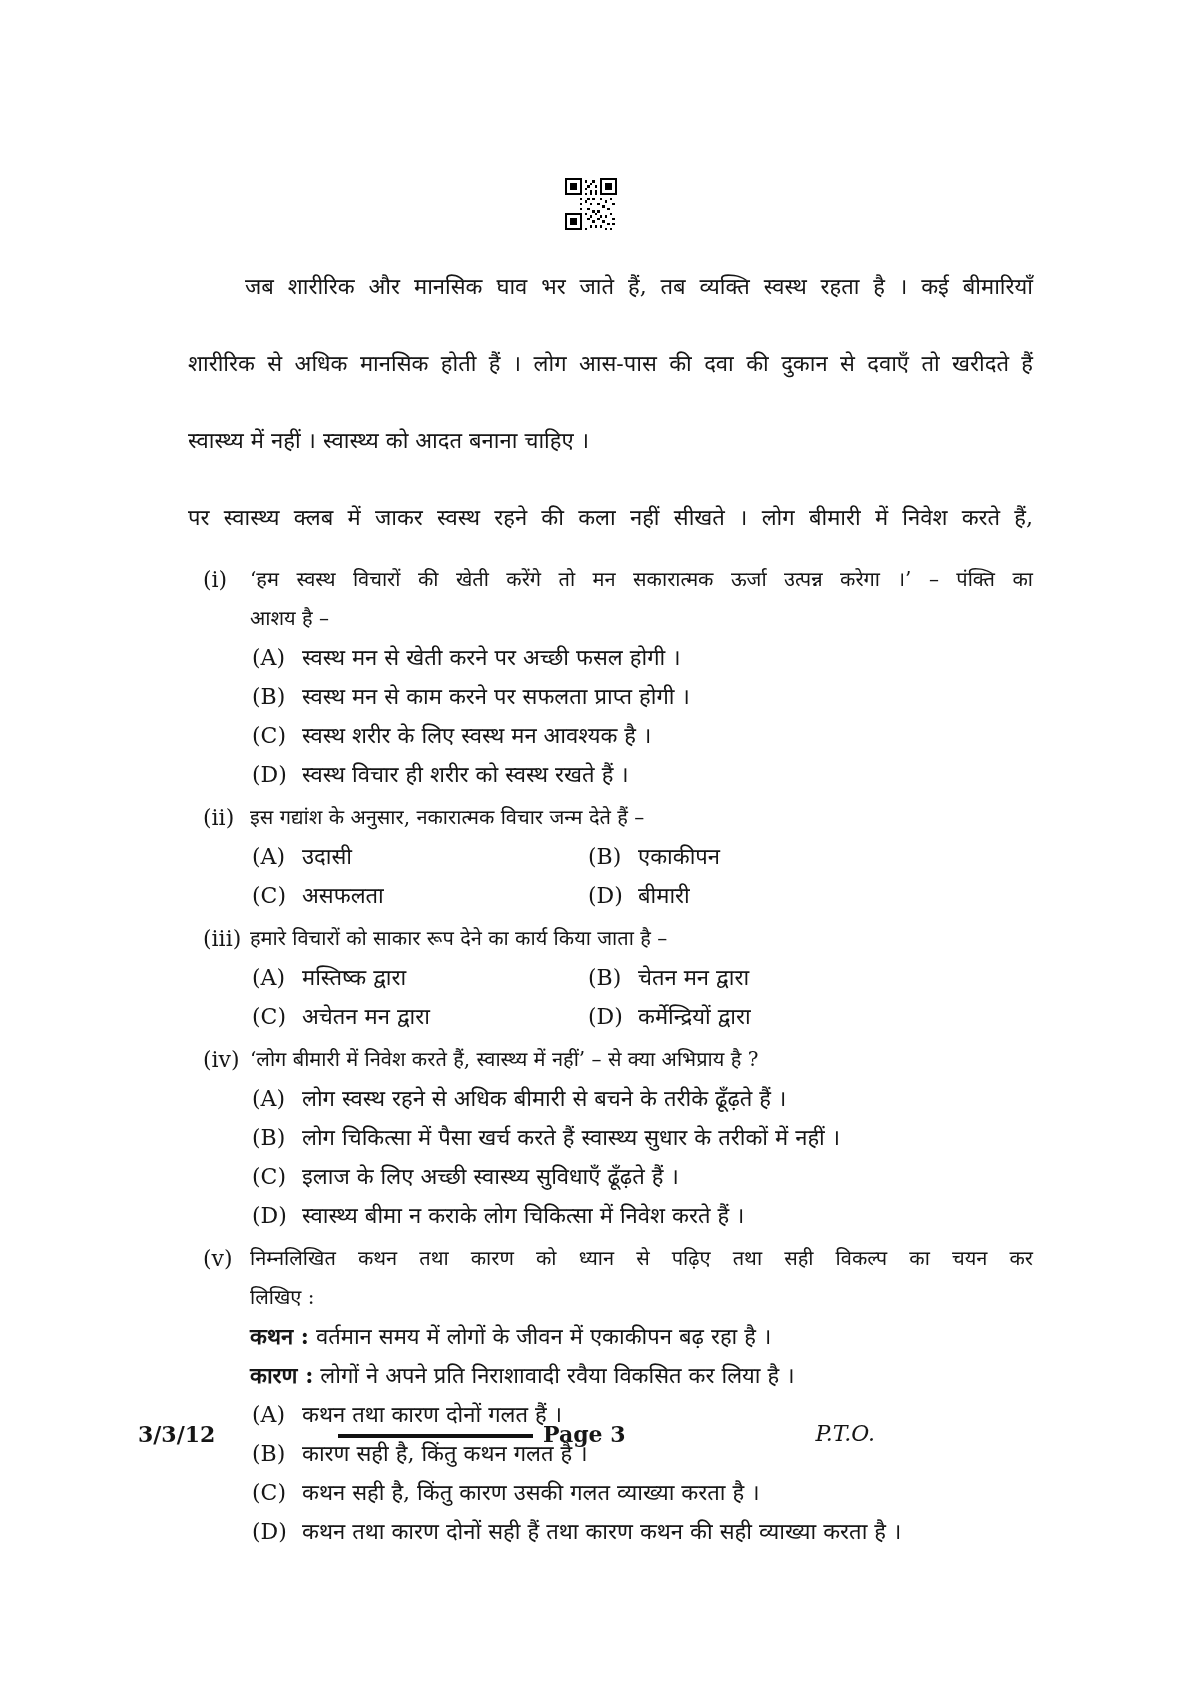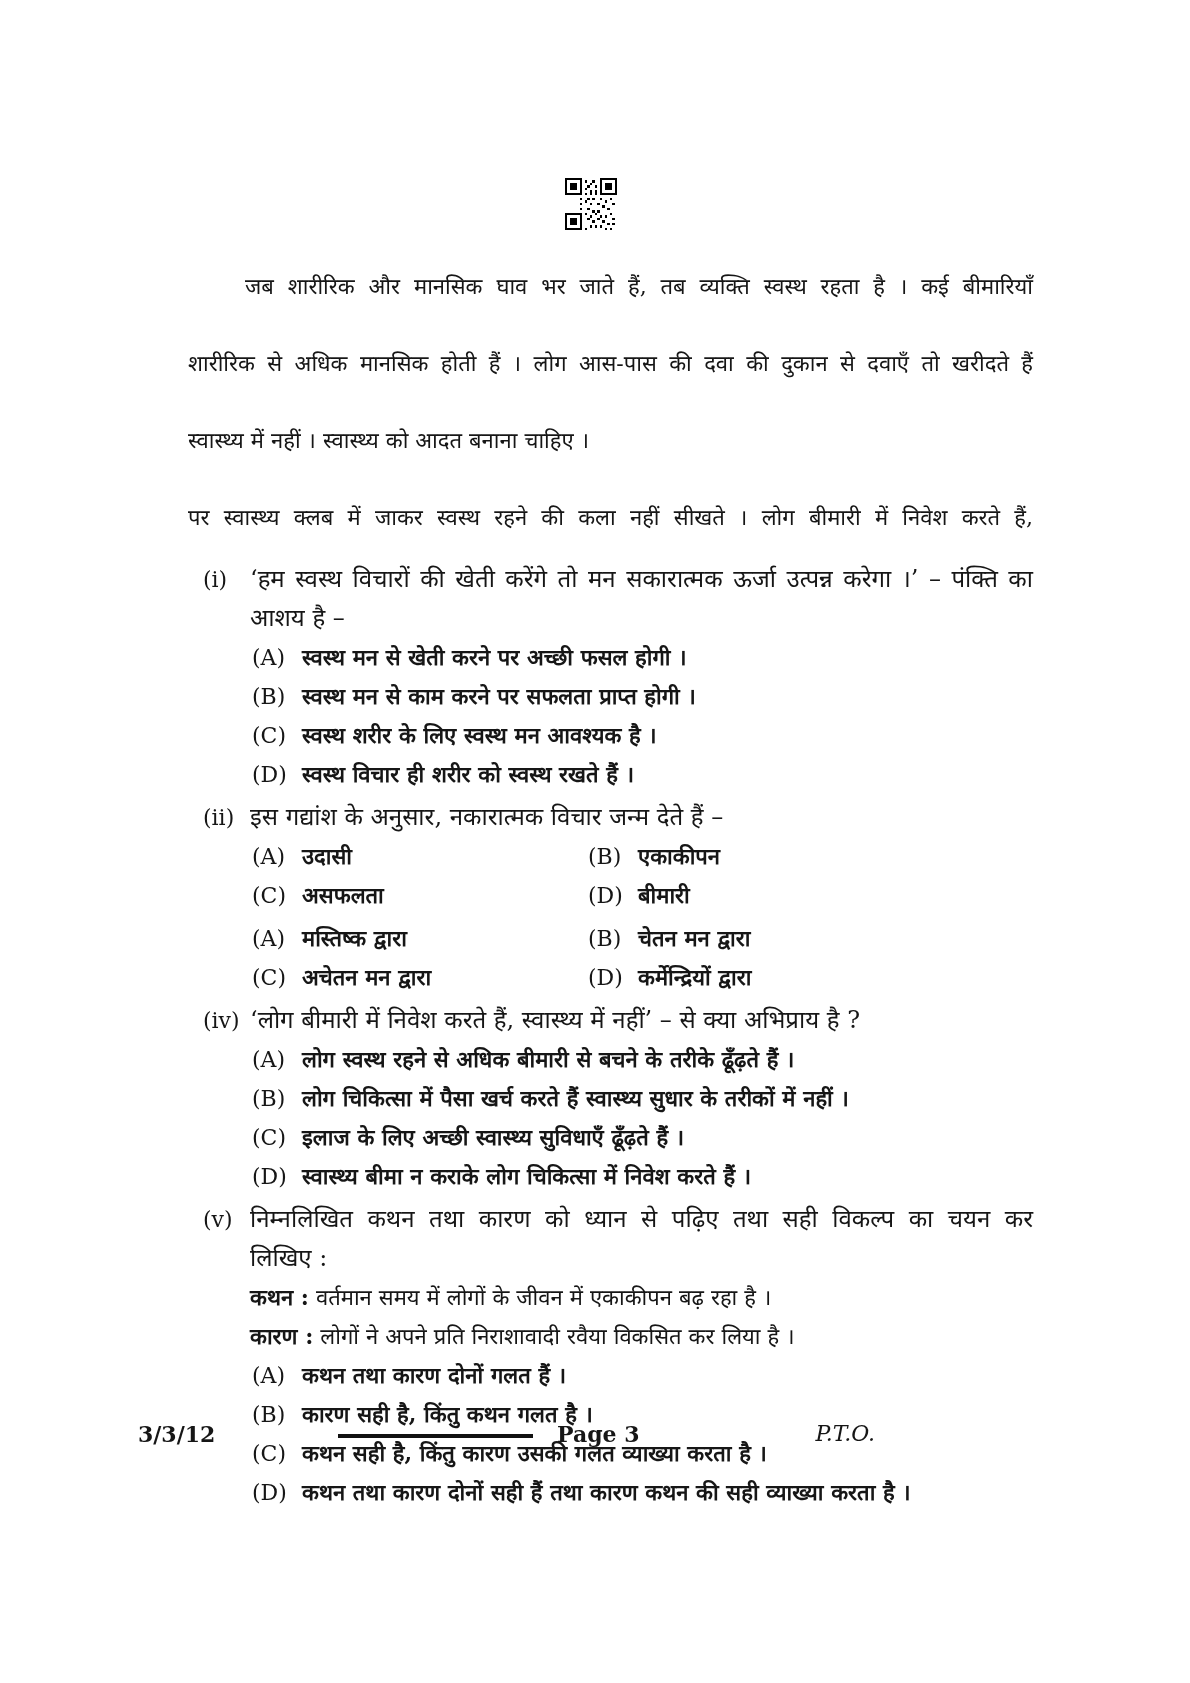--- a/index.html
+++ b/index.html
@@ -38,47 +38,47 @@
   .q-head { display: flex; }
   .q-num {
     flex: none;
     width: 62px;
     box-sizing: border-box;
     padding-left: 15px;
     font-size: 22px;
     line-height: 39px;
   }
   .q-body { flex: 1; min-width: 0; }
-  .q-line { font-size: 24px; line-height: 39px; }
+  .q-line { font-size: 20px; line-height: 39px; }
   .q-line.justify { text-align: justify; text-align-last: justify; }
 
   .opts { margin-left: 64px; }
   .opts.two-col {
     display: grid;
     grid-template-columns: 336px 1fr;
   }
   .opt { display: flex; font-size: 22px; line-height: 39px; }
   .opt-label { flex: none; width: 50px; }
-  .opt-text { flex: 1; min-width: 0; font-weight: bold; }
+  .opt-text { flex: 1; min-width: 0; }
 
   .sr-line { font-size: 22px; line-height: 39px; }
   .bold { font-weight: bold; }
 
   .footer {
     position: absolute;
     left: 0;
     top: 1418px;
     width: 999px;
     height: 42px;
     font-size: 22px;
     line-height: 28px;
   }
   .f-code { position: absolute; left: 138px; top: 2px; font-weight: bold; }
   .f-rule { position: absolute; left: 338px; top: 16px; width: 195px; height: 4px; background: #111111; }
-  .f-page { position: absolute; left: 557px; top: 2px; font-weight: bold; }
+  .f-page { position: absolute; left: 543px; top: 2px; font-weight: bold; }
   .f-pto  { position: absolute; right: 124px; top: 2px; font-weight: normal; font-style: italic; }
 </style>
 </head>
 <body>
 
 <div class="page">
   <div class="content">
 
     <div class="qr">
       <svg viewBox="0 0 21 21" width="52" height="52" shape-rendering="crispEdges" aria-hidden="true">
@@ -206,20 +206,26 @@
             <span class="opt-text">असफलता</span>
           </div>
           <div class="opt">
             <span class="opt-label">(D)</span>
             <span class="opt-text">बीमारी</span>
           </div>
         </div>
       </div>
 
       <div class="q">
+        <div class="q-head">
+          <div class="q-num">(iii)</div>
+          <div class="q-body">
+            <div class="q-line">हमारे विचारों को साकार रूप देने का कार्य किया जाता है –</div>
+          </div>
+        </div>
         <div class="opts two-col">
           <div class="opt">
             <span class="opt-label">(A)</span>
             <span class="opt-text">मस्तिष्क द्वारा</span>
           </div>
           <div class="opt">
             <span class="opt-label">(B)</span>
             <span class="opt-text">चेतन मन द्वारा</span>
           </div>
           <div class="opt">

